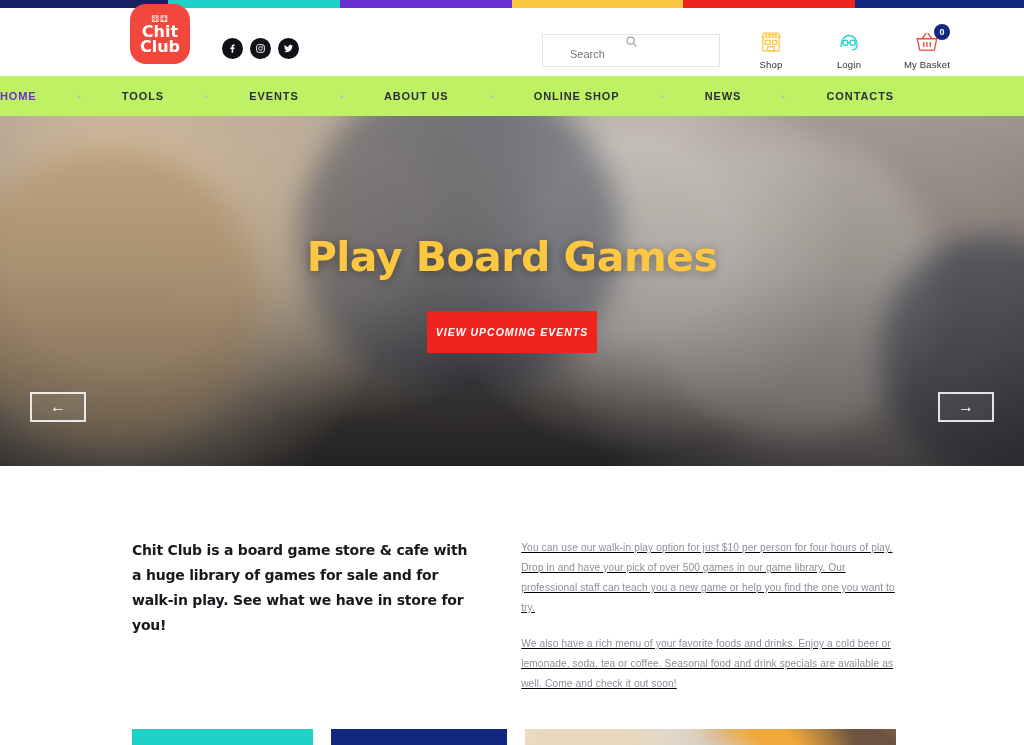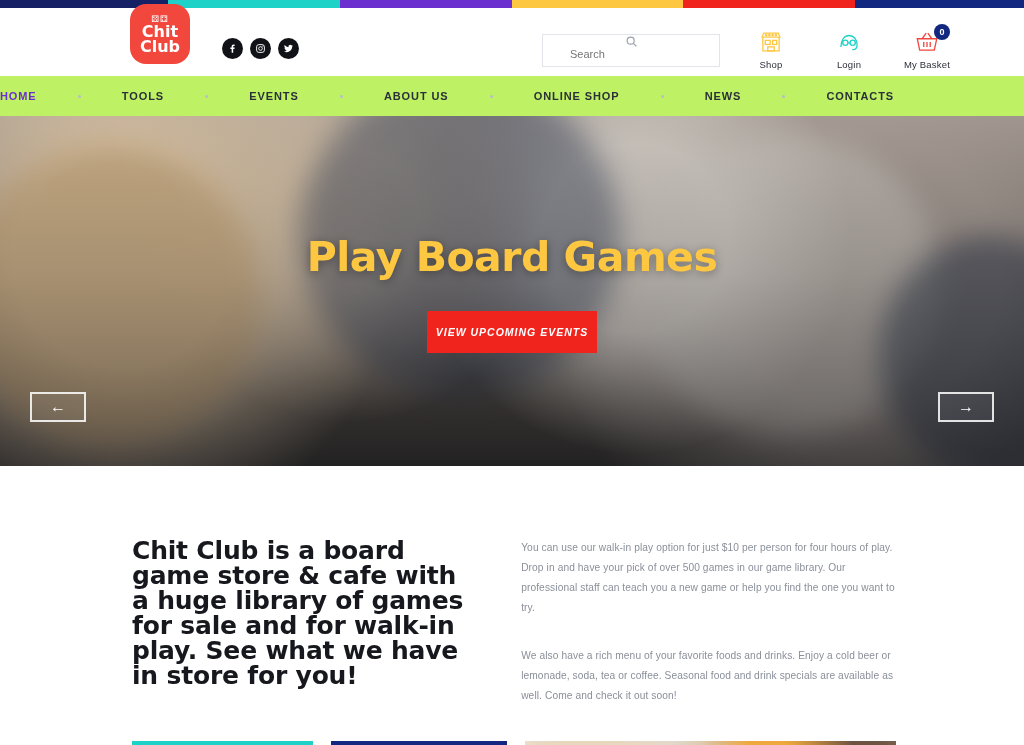--- a/index.html
+++ b/index.html
@@ -124,29 +124,29 @@
     color: #fff; cursor: pointer; font-size: 16px; line-height: 1;
   }
   .arrowbtn.left { left: 30px; }
   .arrowbtn.right { right: 30px; }
 
   
   .intro { display: flex; padding: 72px 128px 0 132px; gap: 50px; }
   .intro h2 {
     width: 342px;
     font-family: "DejaVu Sans", sans-serif;
-    font-size: 25px; line-height: 25px;
+    font-size: 14px; line-height: 25px;
     color: #16181d; font-weight: bold; letter-spacing: -.2px;
   }
-  .intro .body { width: 378px; }
+  .intro .body { width: 378px; text-decoration: underline; }
   .intro .body p {
     font-size: 10.2px; line-height: 20px; color: #8a8f99;
     letter-spacing: .1px;
   }
-  .intro .body p + p { margin-top: 28px; }
+  .intro .body p + p { margin-top: 16px; }
 
   
   .cards { display: flex; gap: 18px; padding: 35px 128px 0 132px; }
   .card { height: 120px; position: relative; overflow: hidden; }
   .card.teal { width: 182px; background: #1fd2c8; }
   .card.navy { width: 178px; background: #12277f; }
   .card.photo {
     width: 374px;
     background:
       radial-gradient(circle at 16% 45%, #e8d6bd 0 18%, rgba(0,0,0,0) 42%),

